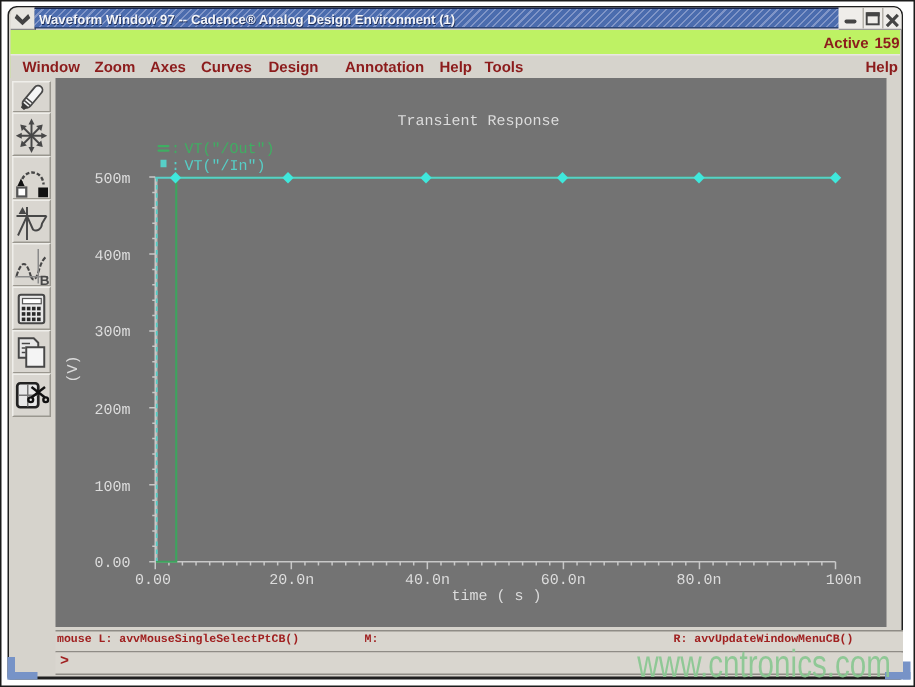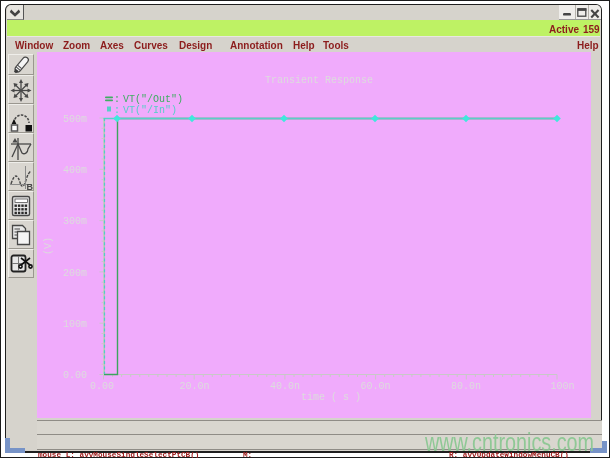--- a/index.html
+++ b/index.html
@@ -24,45 +24,48 @@
   .actrow span{position:absolute;font-size:10px;font-weight:bold;color:#8c1c1c;}
   
   .menurow{position:absolute;left:1px;top:31px;width:593px;height:17px;background:#d6d3cc;
            border-top:1px solid #e9e7e2;}
   .menurow span{position:absolute;top:3px;font-size:10px;font-weight:bold;color:#8c1c1c;}
   
   .tool{position:absolute;left:2px;width:26px;background:#d9d6d0;
         border:1px solid #efeeea;border-right-color:#9a978f;border-bottom-color:#9a978f;
         box-sizing:border-box;}
   
-  .plot{position:absolute;left:31px;top:47px;width:554px;height:366px;background:#f0abfc;}
+  .plot{position:absolute;left:31px;top:47px;width:554px;height:366px;background:#737373;}
   
   .mrow{position:absolute;left:31px;top:415px;width:565px;height:15px;background:#d9d6cf;
         border-top:1px solid #8f8c86;border-bottom:1px solid #8f8c86;box-sizing:border-box;}
   .prow{position:absolute;left:31px;top:430px;width:565px;height:15px;background:#d9d6cf;
         border-bottom:1px solid #8f8c86;box-sizing:border-box;}
-  .red{color:#a02020;font-family:"Liberation Mono",monospace;font-size:7.7px;font-weight:bold;margin-top:28px;}
+  .red{color:#a02020;font-family:"Liberation Mono",monospace;font-size:7.7px;font-weight:bold;}
   .hl{position:absolute;left:-1px;top:433px;width:20px;height:15px;
       border-left:5px solid #7793c7;border-bottom:5px solid #7793c7;box-sizing:border-box;}
   .hr{position:absolute;left:584px;top:436px;width:17px;height:12px;
       border-right:5px solid #7793c7;border-bottom:5px solid #7793c7;box-sizing:border-box;}
   .wm{position:absolute;left:0;top:427px;width:594px;text-align:right;white-space:nowrap;
       font-size:26px;color:#8cc893;opacity:.95;transform:scaleX(0.76);transform-origin:100% 50%;z-index:50;}
 </style>
 </head>
 <body>
 <div class="frame"></div>
 <div class="win">
 
   <div class="tbar">
     <div class="chev">
       <svg width="16" height="14">
           <path d="M4.2 4.4 L8 8.2 L11.8 4.4 L13.2 7 L8 11.8 L2.8 7 Z" fill="#424242"></path>
         </svg>
     </div>
+    <div class="blue">
+        <div class="title">Waveform Window 97 -- Cadence® Analog Design Environment (1)</div>
+      </div>
     <div class="btns">
       <div class="sep" style="left:16px"></div><div class="sep" style="left:29px"></div>
       <svg width="42" height="14">
         <rect x="4" y="8" width="8" height="2.6" rx="1.2" fill="#454545"></rect>
         <rect x="18.8" y="3.8" width="8" height="7.4" fill="none" stroke="#454545" stroke-width="1.3"></rect>
         <rect x="18.8" y="3.3" width="8.6" height="2.6" fill="#454545"></rect>
         <path d="M33 4.2 l2.9 3 2.9-3 1.5 1.5-2.9 3 2.9 3-1.5 1.5-2.9-3-2.9 3-1.5-1.5 2.9-3-2.9-3z" fill="#454545"></path>
       </svg>
     </div>
   </div>

